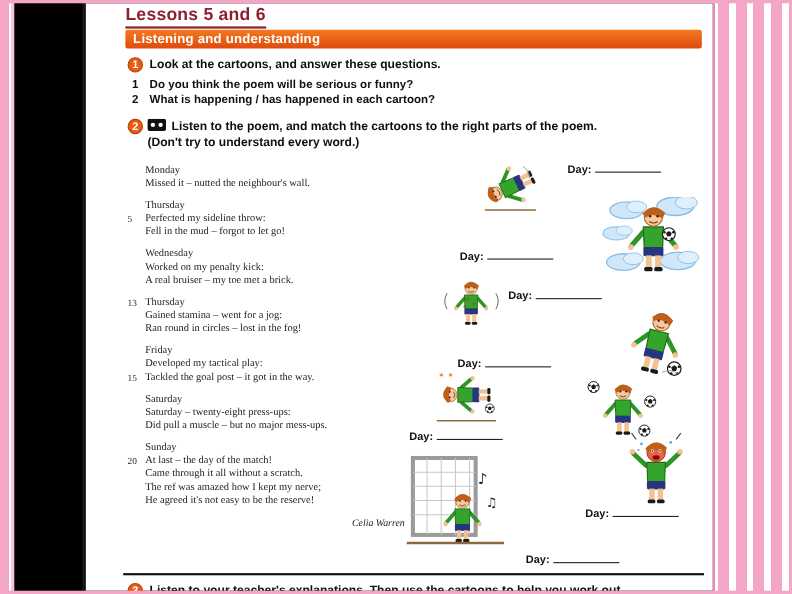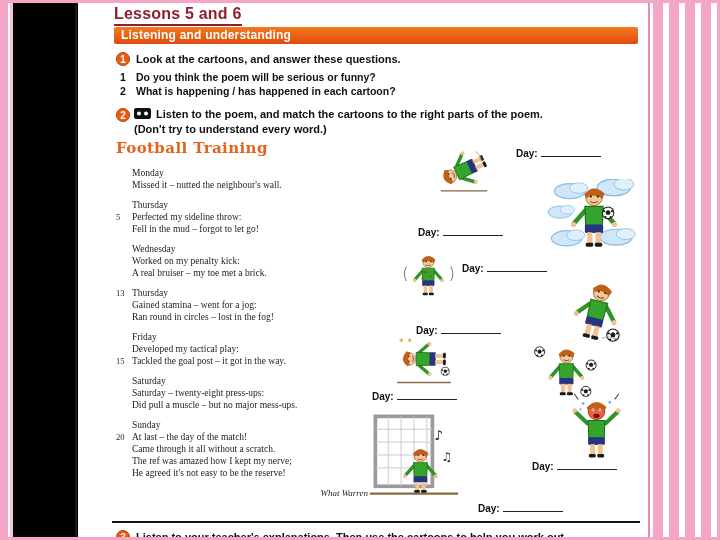--- a/index.html
+++ b/index.html
@@ -129,21 +129,20 @@
         <svg class="cassette" width="17" height="11" viewBox="0 0 17 11">
           <rect x="0.5" y="0.5" width="16" height="10" rx="1.5" fill="#111" stroke="#111"></rect>
           <circle cx="5" cy="5.5" r="2" fill="#fff"></circle>
           <circle cx="12" cy="5.5" r="2" fill="#fff"></circle>
         </svg><span>Listen to the poem, and match the cartoons to the right parts of the poem.</span>
       </div>
       <div class="instr" style="margin-top:3px">(Don't try to understand every word.)</div>
     </div>
 
     <div class="poem">
-      <h2 class="poem-title">Football Training</h2>
 
       <div class="stanza first">
         <div class="pline">
             <span class="lno"></span>
             <span class="dayname">Monday</span>
           </div>
         <div class="pline">
             <span class="lno"></span>
             <span>Missed it – nutted the neighbour's wall.</span>
           </div>
@@ -240,21 +239,21 @@
         <div class="pline">
             <span class="lno"></span>
             <span>The ref was amazed how I kept my nerve;</span>
           </div>
         <div class="pline">
             <span class="lno"></span>
             <span>He agreed it's not easy to be the reserve!</span>
           </div>
       </div>
 
-      <div class="poem-author">What Warren</div>
+      <div class="poem-author">Celia Warren</div>
     </div>
 
     <svg class="cartoon" style="left:347px;top:138px;width:78px;height:58px" viewBox="0 0 100 100">
       <use href="#g-boy" xlink:href="#g-boy" transform="rotate(-115 50 50)"></use>
       <path d="M10 86 h80" stroke="#8a6a40" stroke-width="2.5"></path>
       <path d="M70 18 q10 6 10 18" stroke="#999" stroke-width="1.5" fill="none"></path>
     </svg>
 
     <svg class="cartoon" style="left:468px;top:176px;width:96px;height:76px" viewBox="0 0 100 100">
       <use href="#g-cloud" xlink:href="#g-cloud" transform="translate(-4,4)"></use>

